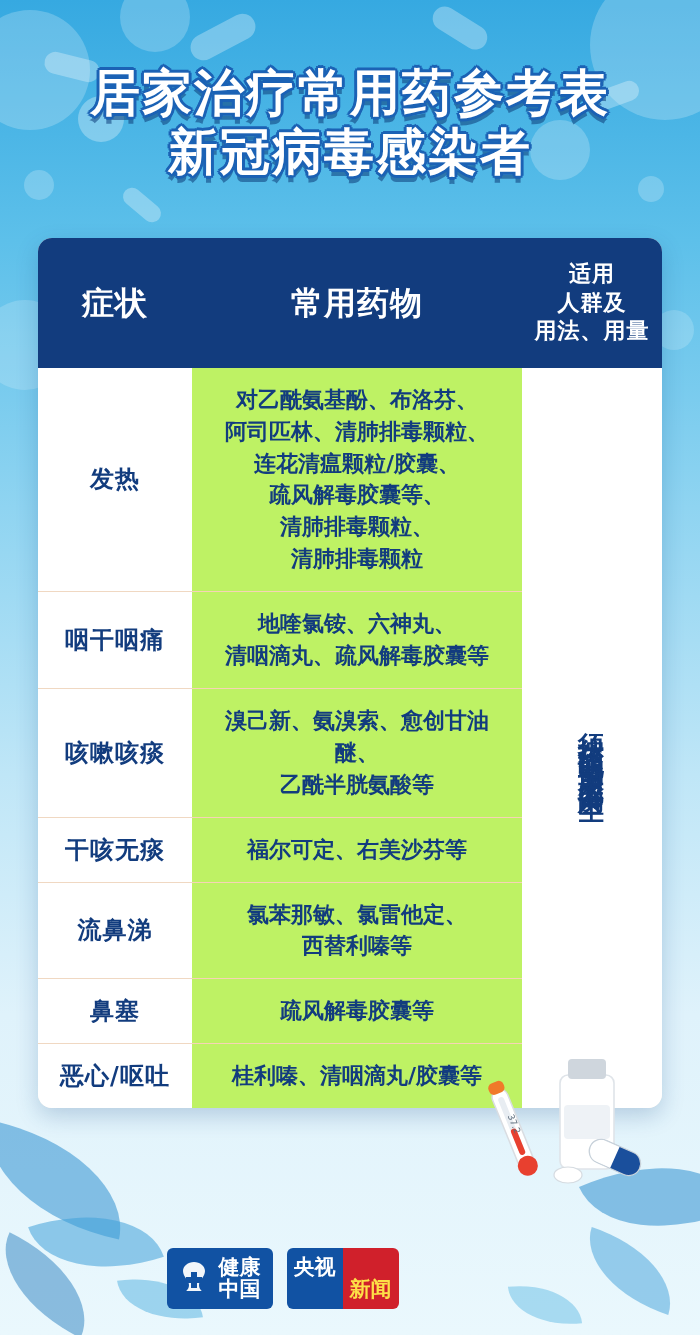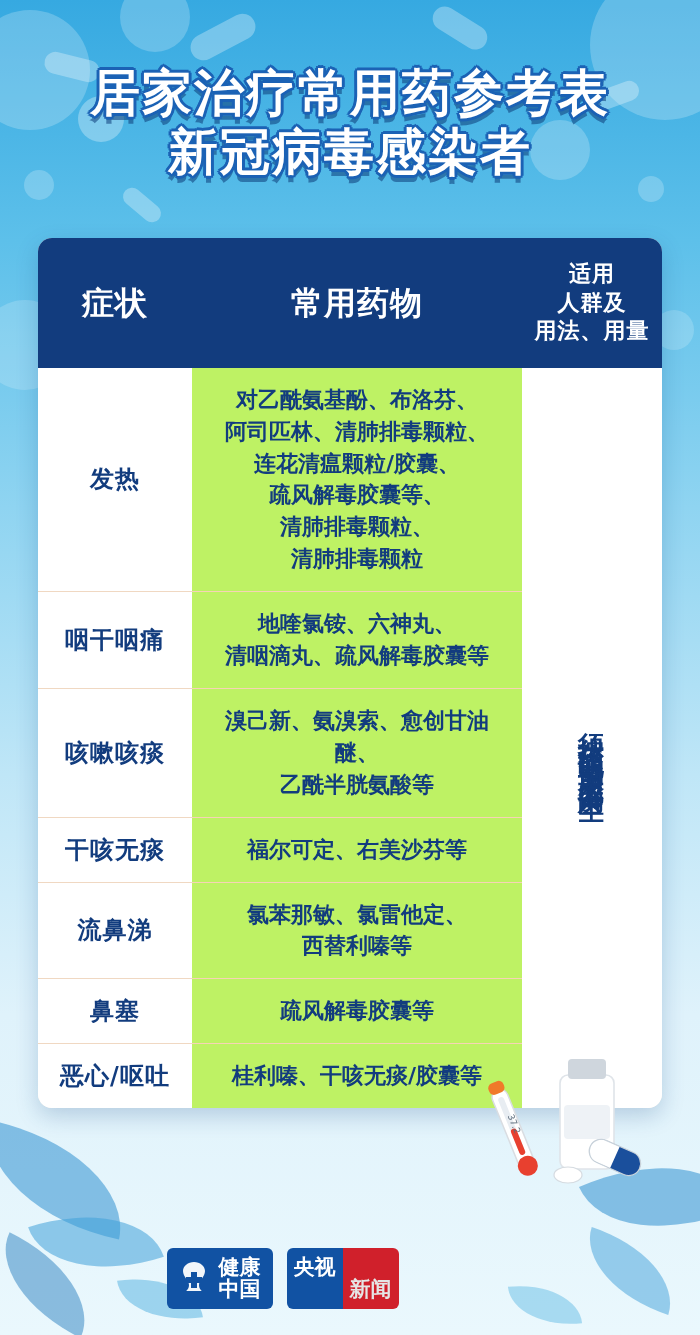--- a/index.html
+++ b/index.html
@@ -185,21 +185,21 @@
     color: #fff;
     font-family: "DejaVu Sans", sans-serif;
     font-weight: bold;
     font-size: 21px;
     line-height: 1.08;
     padding: 8px 7px;
     text-align: center;
   }
   .logo-cctv .red-part {
     background: #d0202b;
-    color: #e5e5e5;
+    color: #fde047;
     font-family: "DejaVu Sans", sans-serif;
     font-weight: bold;
     font-size: 21px;
     line-height: 1.08;
     padding: 8px 7px;
     text-align: center;
   }
 </style>
 </head>
 <body>
@@ -290,21 +290,21 @@
           <div>氯苯那敏、氯雷他定、</div>
           <div>西替利嗪等</div>
         </td>
       </tr>
       <tr>
         <td class="sym">鼻塞</td>
         <td class="drug">疏风解毒胶囊等</td>
       </tr>
       <tr>
         <td class="sym">恶心/呕吐</td>
-        <td class="drug">桂利嗪、干咳无痰/胶囊等</td>
+        <td class="drug">桂利嗪、清咽滴丸/胶囊等</td>
       </tr>
     </tbody>
   </table>
 </div>
 
 <svg class="meds" viewBox="0 0 190 160">
 
   <g transform="rotate(-22 60 110)">
     <rect x="44" y="58" width="16" height="86" rx="8" fill="#ffffff" stroke="#d9dde2" stroke-width="1.5"></rect>
     <rect x="49" y="66" width="6" height="62" rx="3" fill="#e8edf2"></rect>

